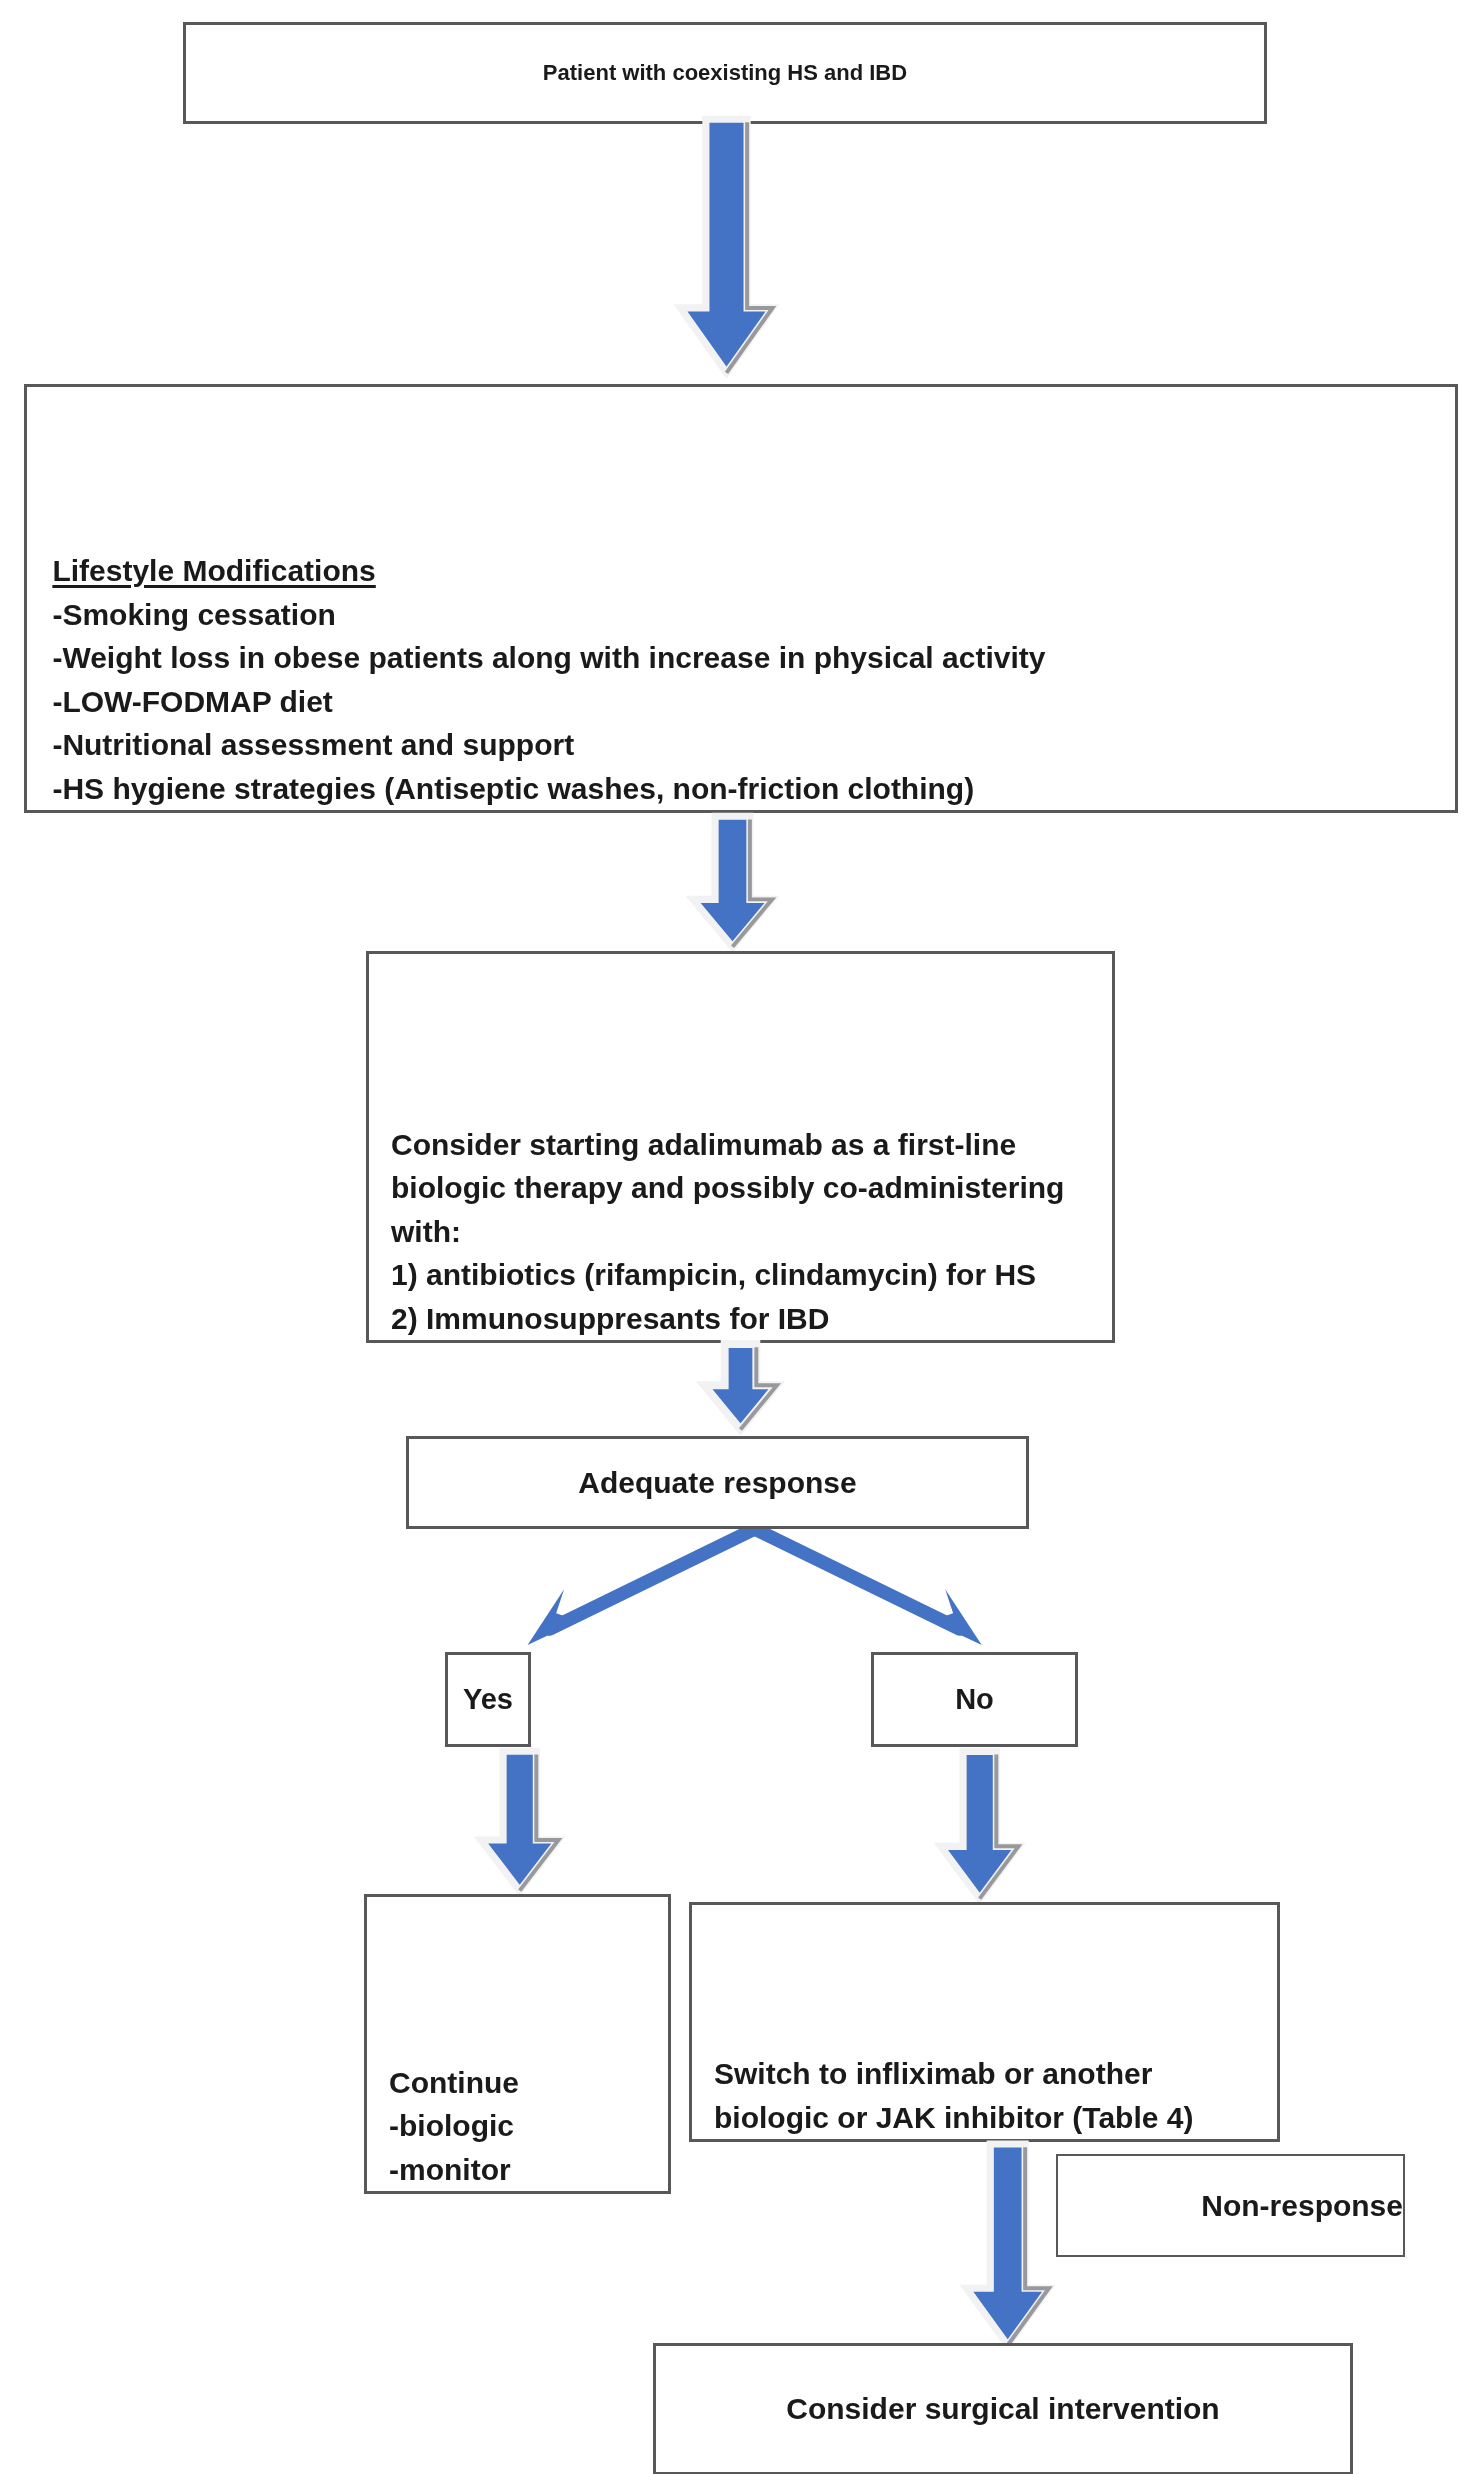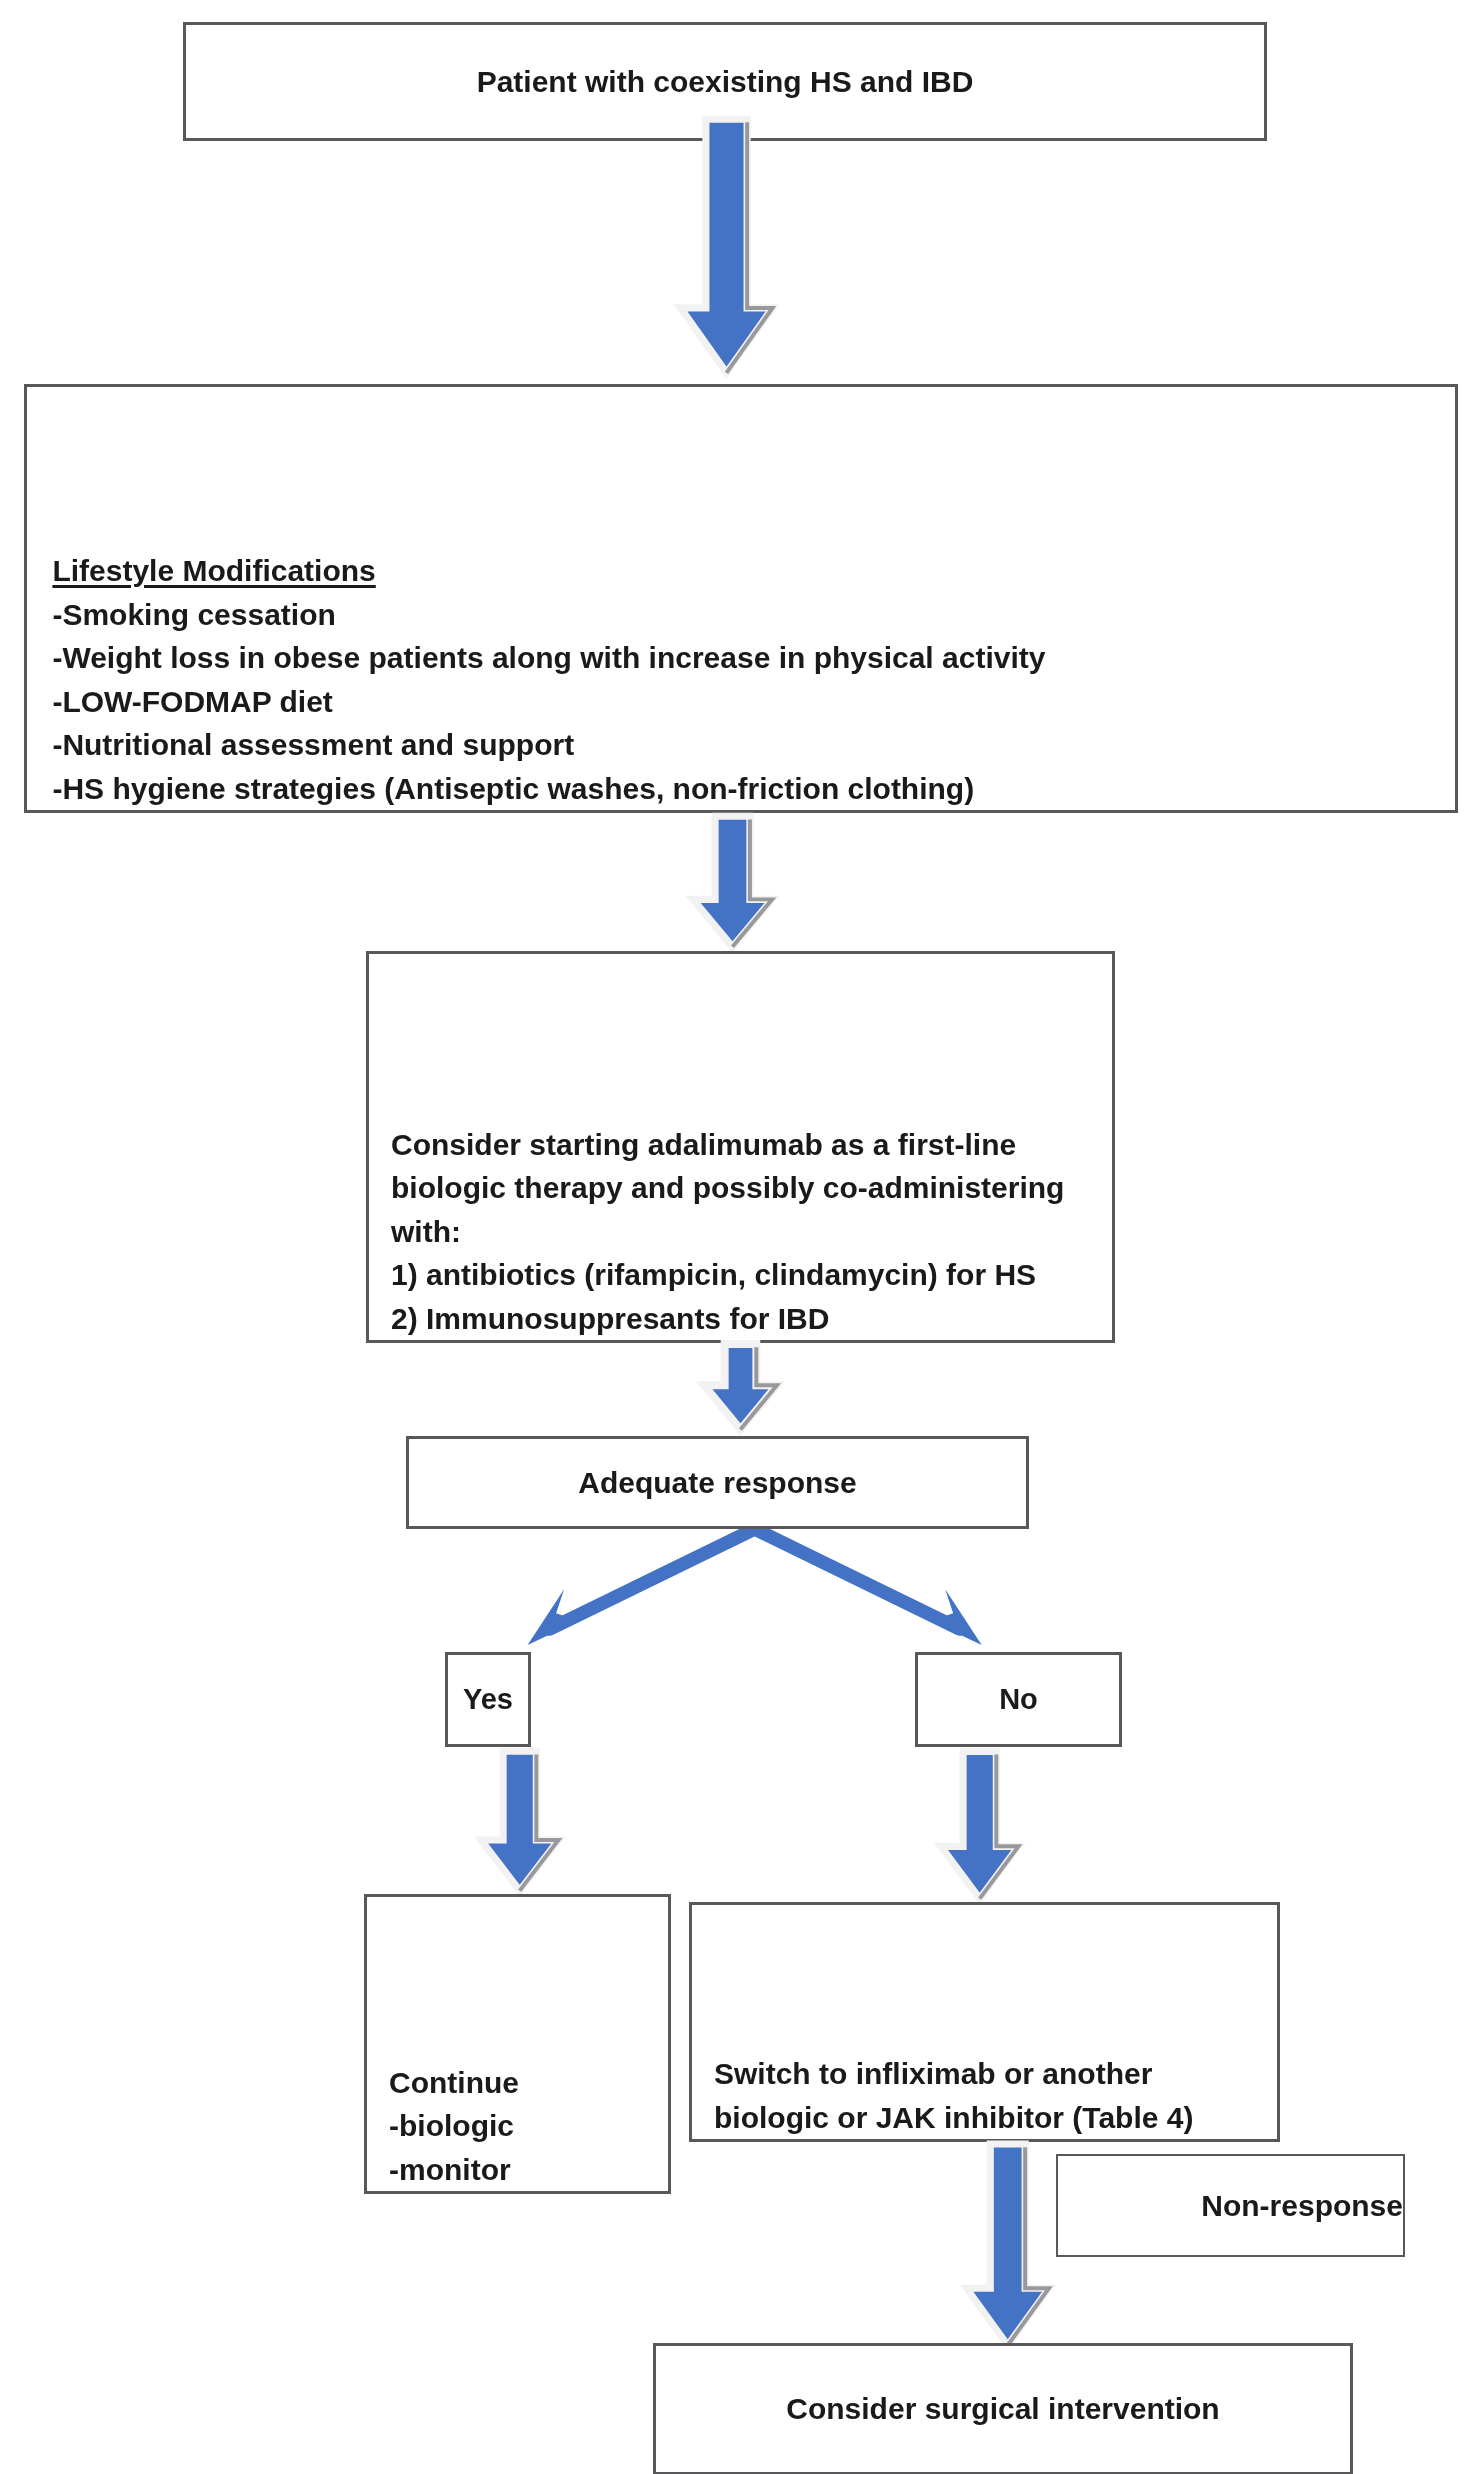--- a/index.html
+++ b/index.html
@@ -39,28 +39,28 @@
     align-items: flex-end;
     justify-content: flex-start;
     text-align: left;
   }
   .node-text {
     display: block;
     white-space: pre-line;
   }
 
   
-  #node-patient      { left:183px;  top:22px;    width:1084px; height:119px; font-size:30px; }
+  #node-patient      { left:183px;  top:22px;    width:1084px; height:102px; font-size:22px; }
   #node-lifestyle    { left:24px;   top:384px;   width:1434px; height:429px; font-size:30px;
                        padding:20.6px 0 0 25.4px; }
   #node-adalimumab   { left:366px;  top:951px;  width:749px;  height:392px; font-size:30px;
                        padding:22px 0 0 22px; }
   #node-adequate     { left:406px;  top:1436px;  width:623px;  height:93px; font-size:30px; }
   #node-yes          { left:445px;  top:1652px;  width:86px;  height:95px; font-size:29px;align-items:center; }
-  #node-no           { left:871px; top:1652px;  width:207px;  height:95px; font-size:29px;margin-left:44px; }
+  #node-no           { left:871px; top:1652px;  width:207px;  height:95px; font-size:29px; }
   #node-continue     { left:364px;  top:1894px;  width:307px;  height:300px; font-size:30px;
                        padding:20.6px 0 0 22px; }
   #node-switch       { left:689px;  top:1902px;  width:591px;  height:240px; font-size:30px;
                        padding:19px 2px 0 22px; }
   #node-nonresponse  { left:1056px; top:2154px;  width:349px;  height:103px; font-size:30px;
                        border-width:2.4px;justify-content:flex-end; }
   #node-surgical     { left:653px;  top:2343px;  width:700px;  height:132px; font-size:30px; }
 
   .heading-underline {
     text-decoration: underline;

